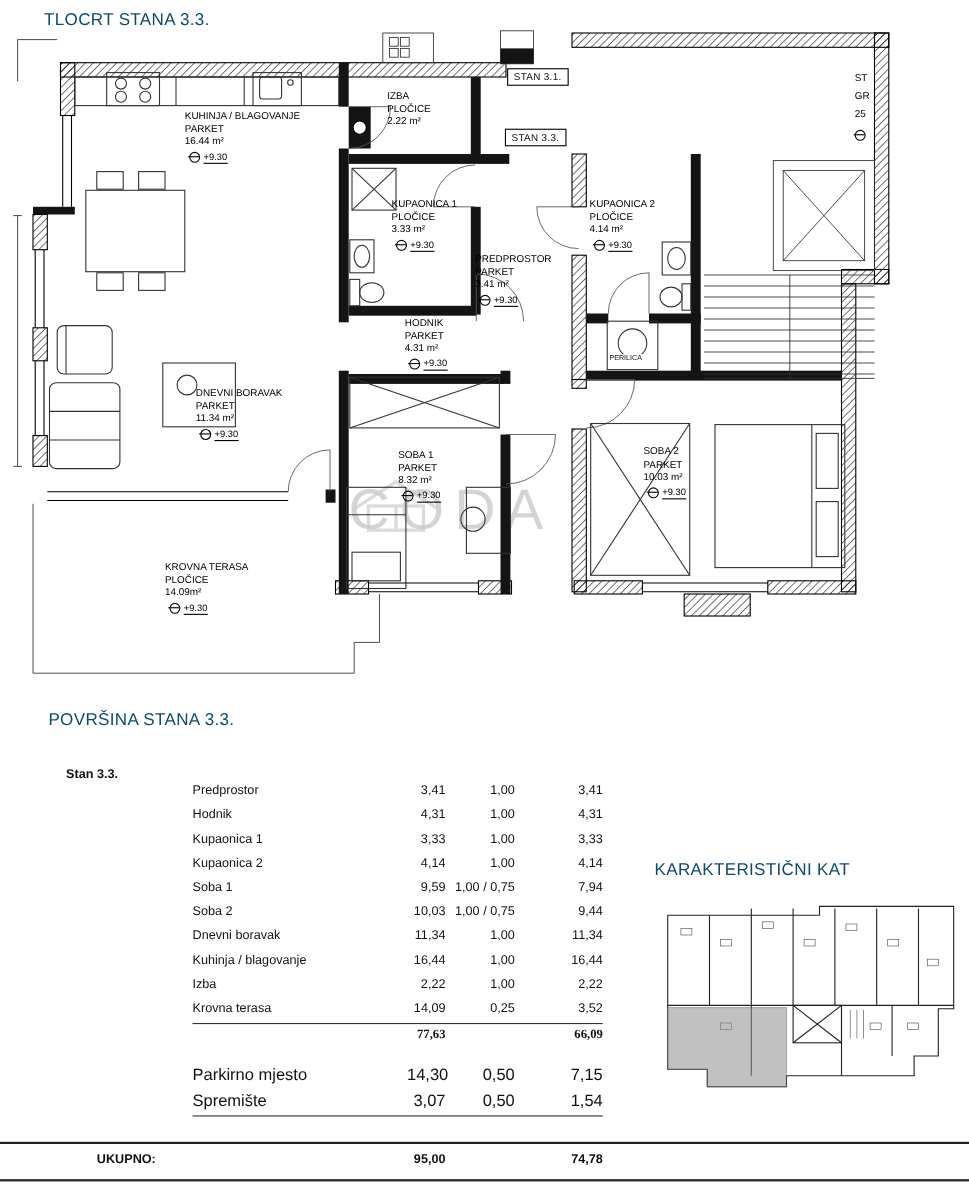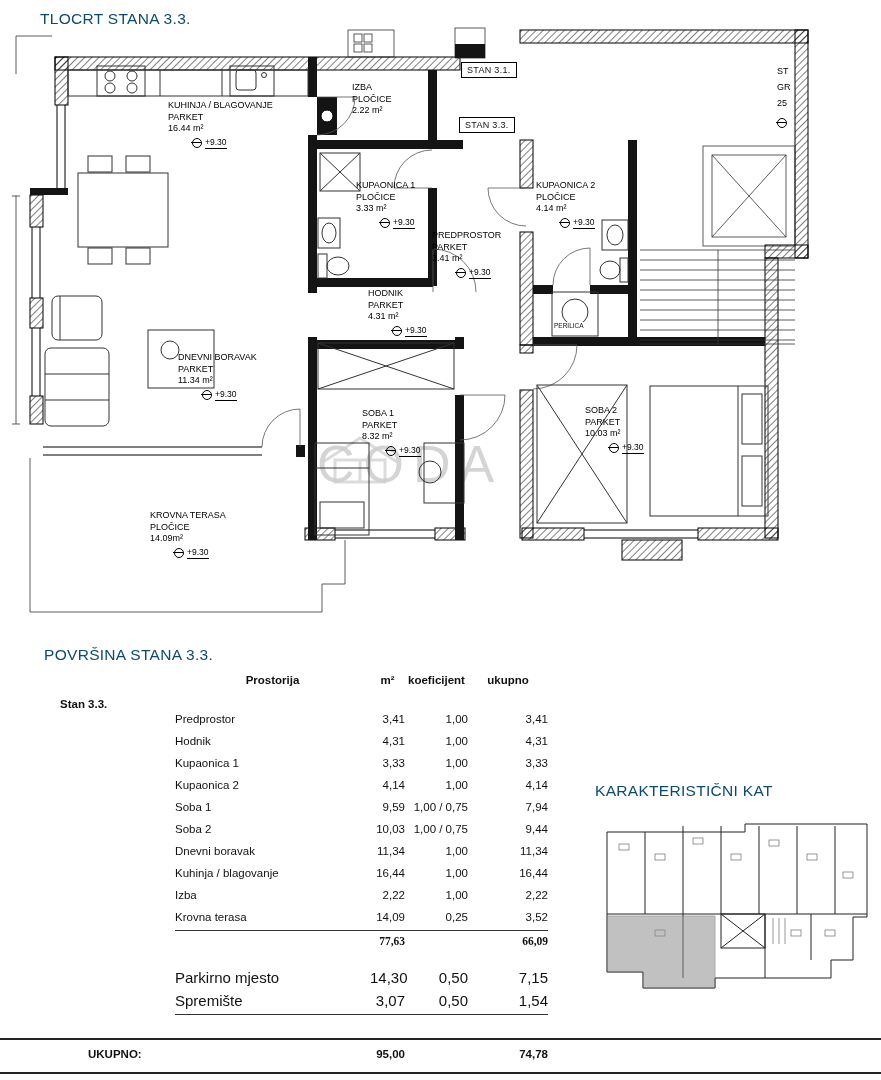--- a/index.html
+++ b/index.html
@@ -3,21 +3,21 @@
 <meta charset="utf-8">
 <style>
   html,body{margin:0;padding:0;background:#fff;}
   .page{position:relative;width:881px;height:1080px;background:#fff;overflow:hidden;
         font-family:"Liberation Sans", sans-serif;color:#111;}
   .sec-title{position:absolute;font-size:15.5px;color:#0c4a6e;letter-spacing:0.3px;}
   
   .plan{position:absolute;left:0;top:0;width:881px;height:632px;}
   .plan svg{position:absolute;left:0;top:0;z-index:2;}
   .rlabel{position:absolute;z-index:3;font-size:9px;line-height:1.3;color:#000;}
-  .lvl{display:inline-flex;align-items:flex-end;gap:3px;margin-top:3px;margin-left:24px;}
+  .lvl{display:inline-flex;align-items:flex-end;gap:3px;margin-top:3px;margin-left:4px;}
   .lvl-sym{width:8px;height:8px;border:1px solid #000;border-radius:50%;position:relative;margin-bottom:1px;}
   .lvl-sym::before{content:"";position:absolute;left:-2px;top:3px;width:10px;height:1px;background:#000;}
   .lvl-val{font-size:8.5px;border-bottom:1px solid #000;line-height:1.15;}
   .stanbox{position:absolute;z-index:4;font-size:9px;border:1px solid #000;background:#fff;
            padding:2px 5px;letter-spacing:0.3px;}
   .tinylabel{position:absolute;z-index:4;font-size:6.5px;background:#fff;padding:0 1px;}
   .fragment{position:absolute;z-index:3;font-size:9px;color:#000;}
   .wm{position:absolute;left:315px;top:432px;width:190px;text-align:center;z-index:1;}
   .wm-text{font-size:52px;letter-spacing:9px;color:rgba(0,0,0,0.17);font-weight:400;margin-top:2px;}
   
@@ -341,26 +341,20 @@
     <div class="fragment" style="left:777px;top:66px;">ST</div>
     <div class="fragment" style="left:777px;top:82px;">GR</div>
     <div class="fragment" style="left:777px;top:98px;">25</div>
     <div class="lvl" style="position:absolute;left:777px;top:118px;margin:0;">
         <span class="lvl-sym"></span>
       </div>
   </div>
 
   <div class="sec-title" style="left:44px;top:646px;">POVRŠINA STANA 3.3.</div>
 
-  <div class="tbl-head">
-    <span class="h-room">Prostorija</span>
-    <span class="h-m2">m²</span>
-    <span class="h-koef">koeficijent</span>
-    <span class="h-total">ukupno</span>
-  </div>
 
   <div class="group-label">Stan 3.3.</div>
 
   <div class="rows">
     <div class="trow">
       <span class="c-room">Predprostor</span>
       <span class="c-m2">3,41</span>
       <span class="c-koef">1,00</span>
       <span class="c-total">3,41</span>
     </div>

